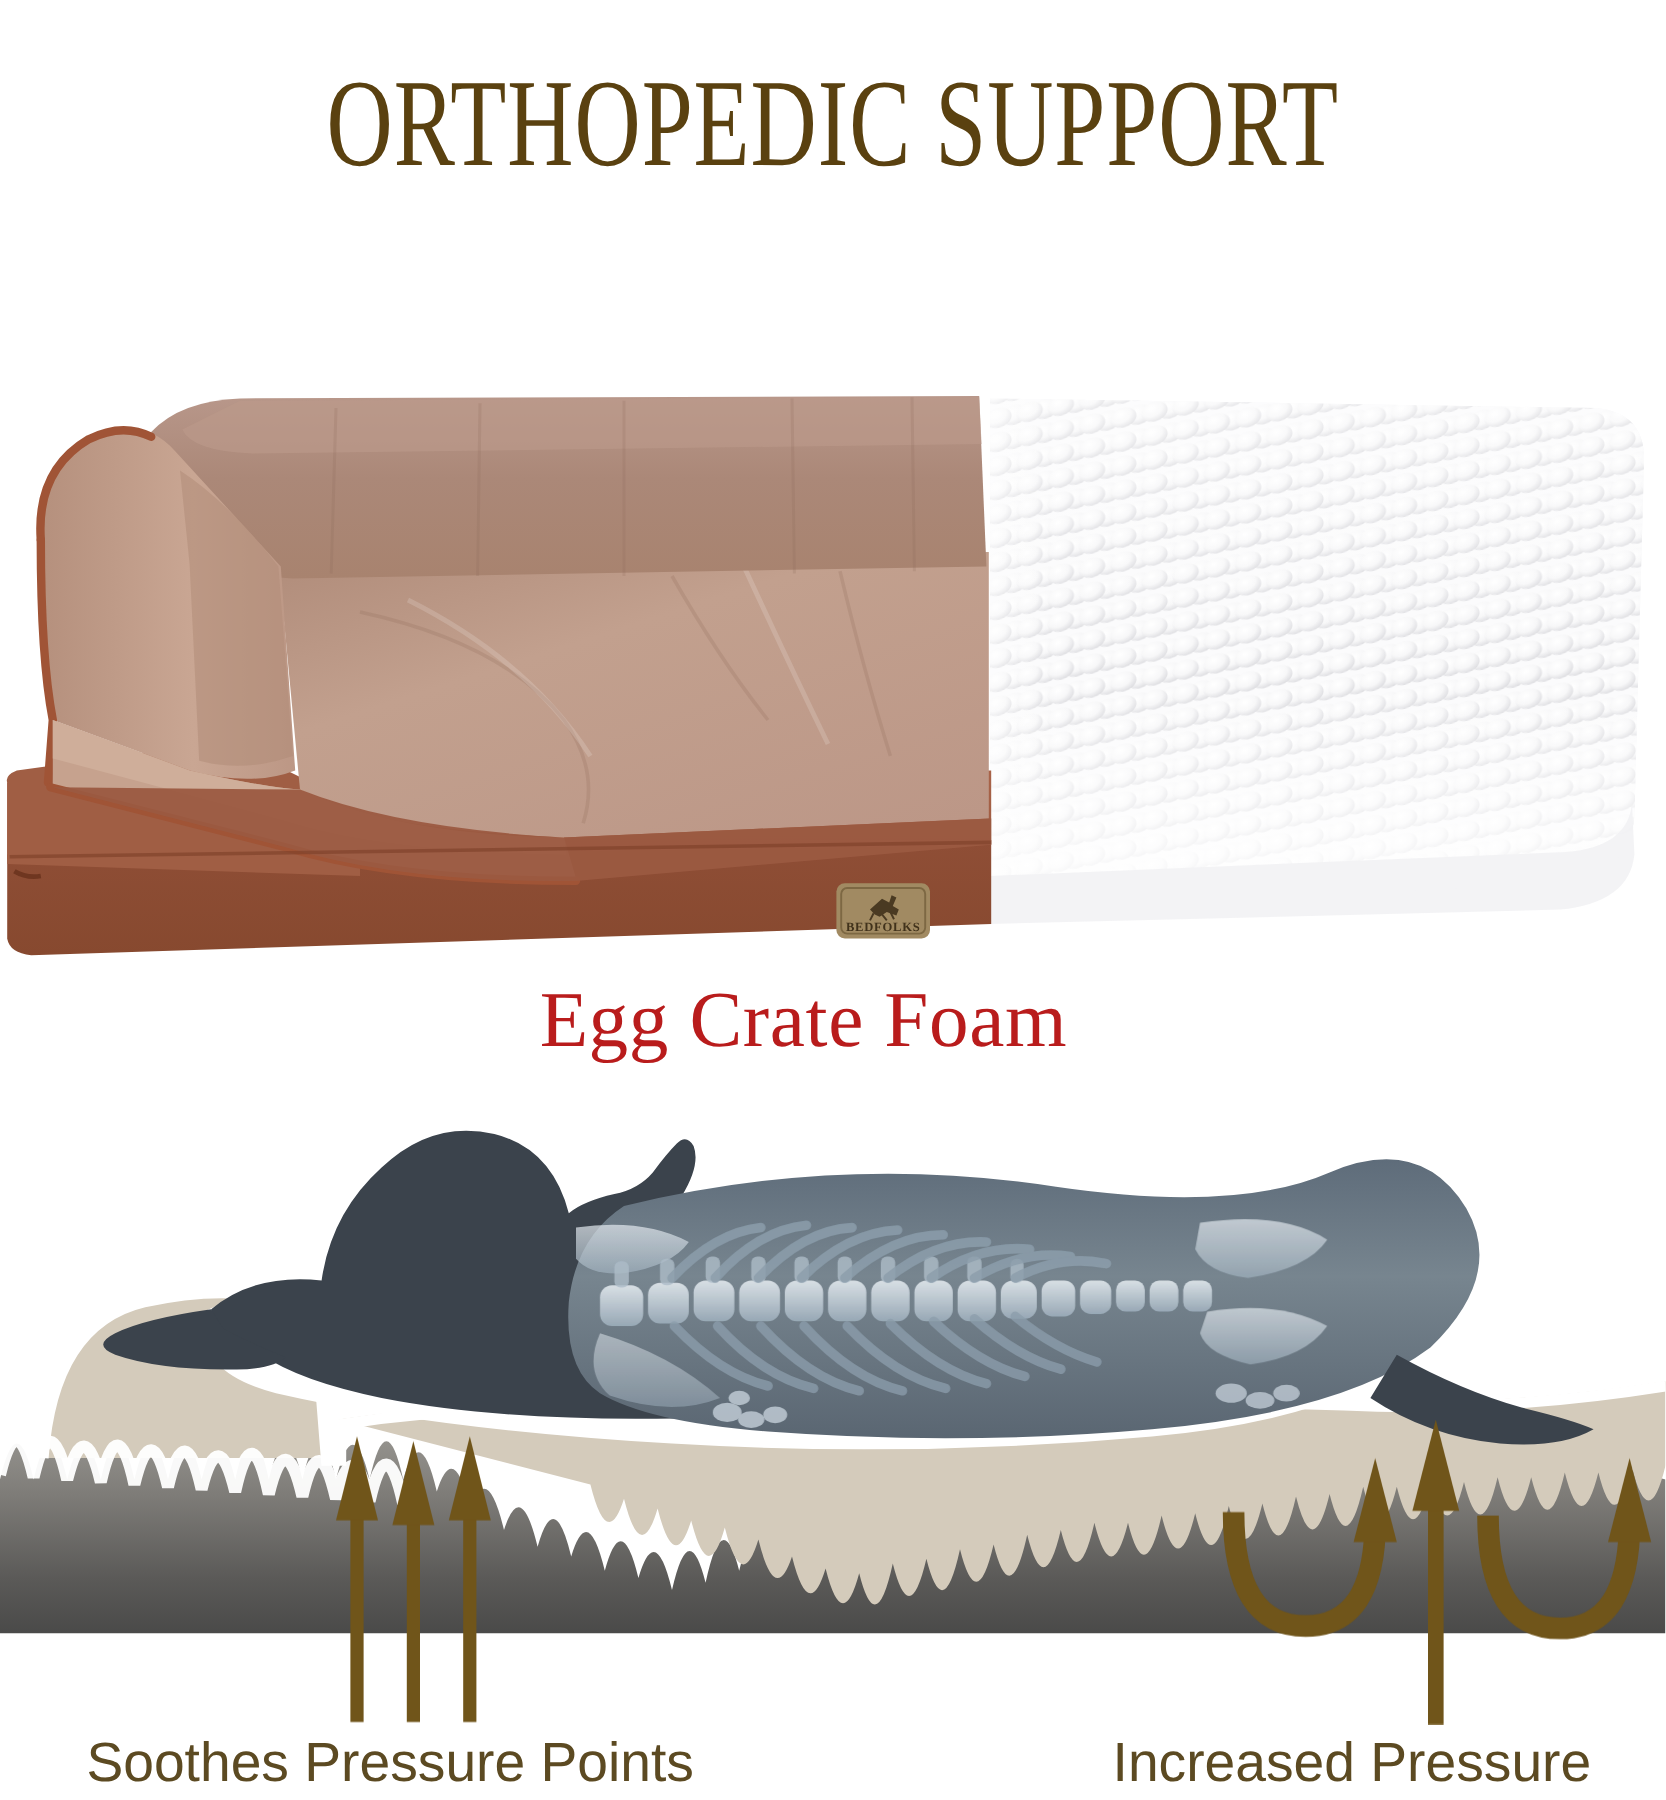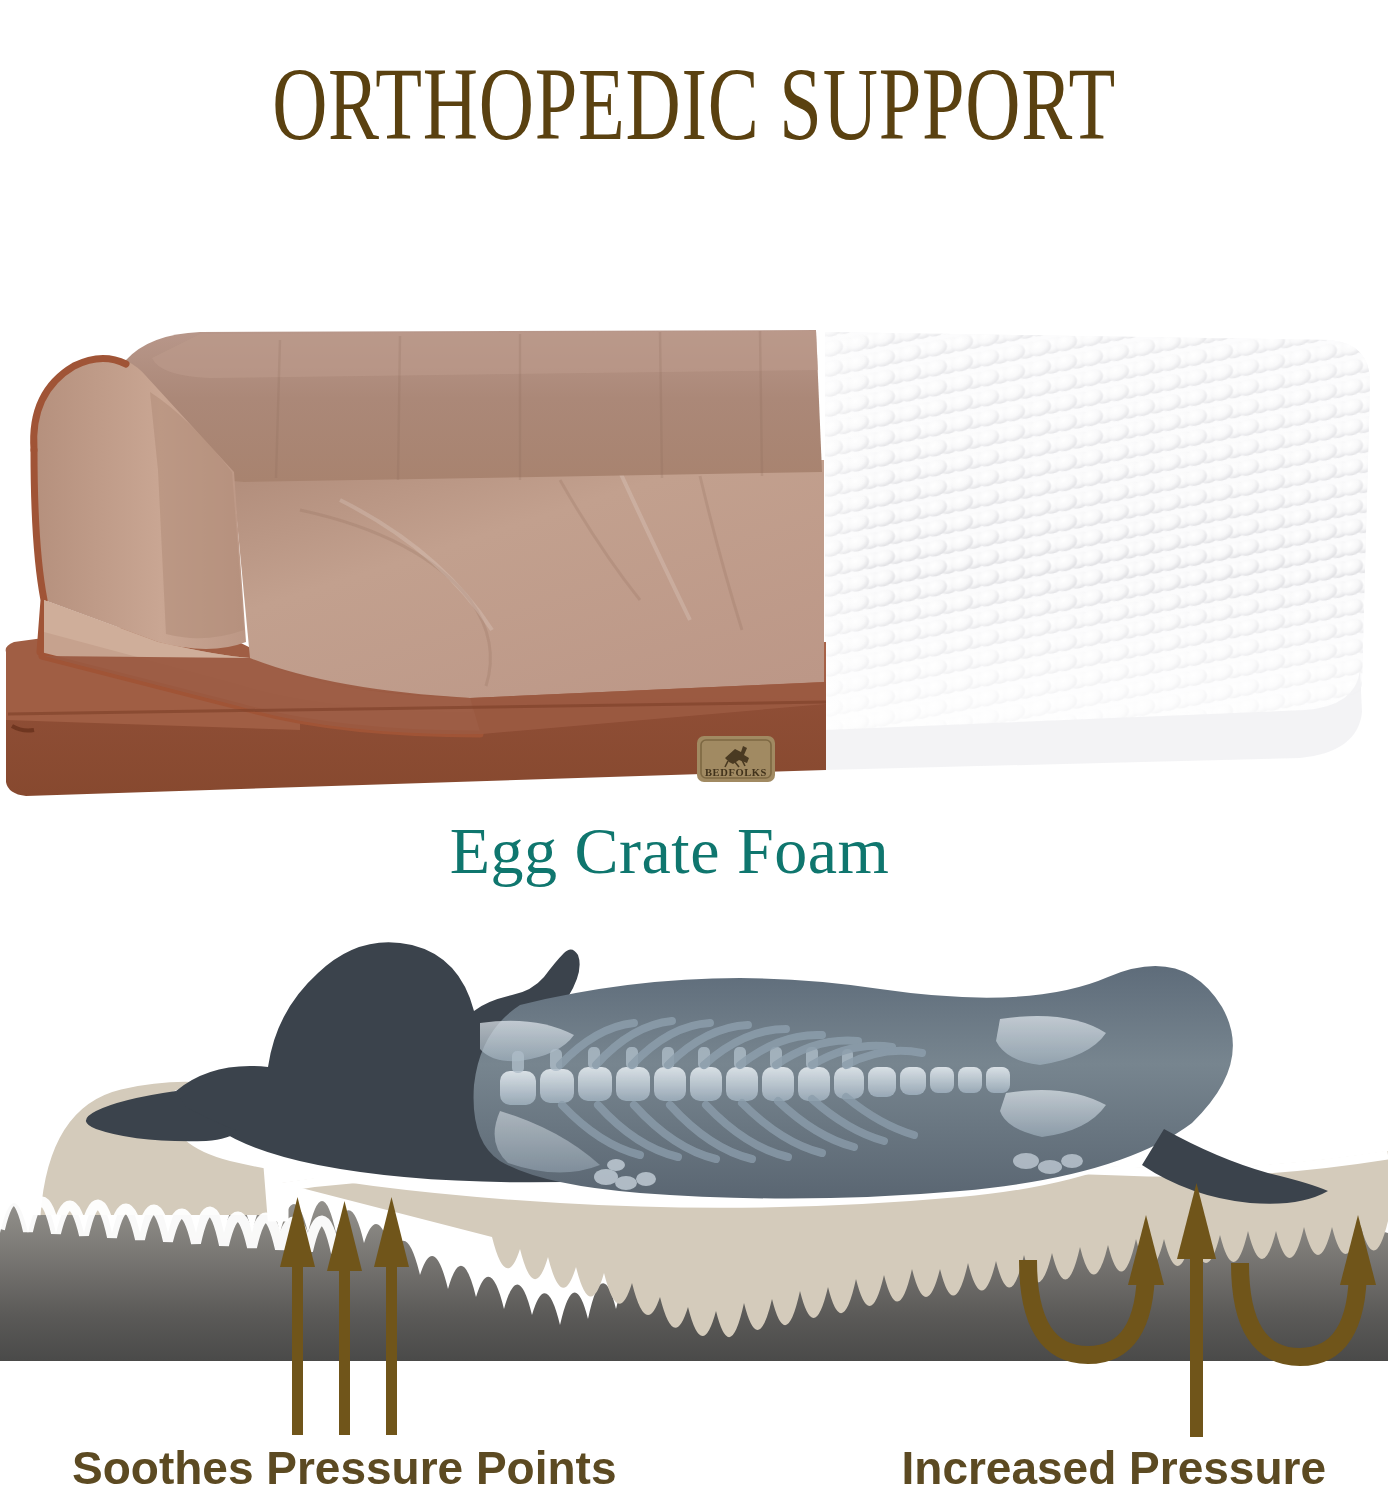--- a/index.html
+++ b/index.html
@@ -46,41 +46,41 @@
   
   #foam-caption {
     position: absolute;
     left: 0;
     top: 818px;
     width: 1339px;
     text-align: center;
     font-family: "Liberation Serif", serif;
     font-size: 66px;
     line-height: 1;
-    color: #0f766e;
+    color: #b91c1c;
     font-weight: 400;
     letter-spacing: 0.5px;
   }
 
   
   #cross-section {
     position: absolute;
     left: 0;
     top: 915px;
     width: 1388px;
     height: 530px;
   }
   #cross-section svg { display: block; }
 
   
   .bottom-label {
     position: absolute;
     bottom: 8px;
     font-family: "Liberation Sans", sans-serif;
-    font-weight: bold;
+    font-weight: normal;
     font-size: 46px;
     line-height: 1.05;
     color: #5c4a22;
     white-space: nowrap;
   }
   #label-pressure { left: 72px; }
   #label-airflow  { right: 62px; }
 </style>
 </head>
 <body>

